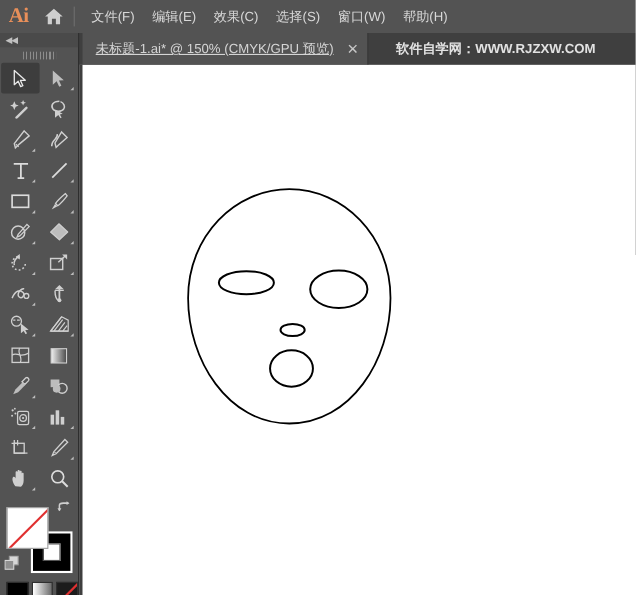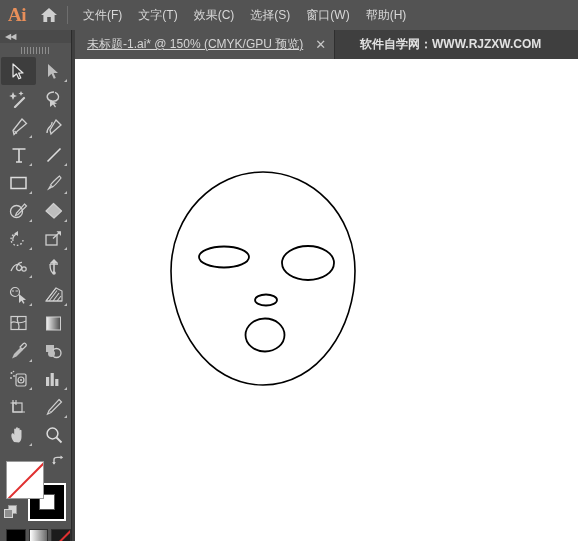--- a/index.html
+++ b/index.html
@@ -275,21 +275,21 @@
   <div class="menubar">
     <div class="ai-logo">Ai</div>
     <div class="home-icon">
       <svg width="18" height="16" viewBox="0 0 18 16">
         <path d="M9 1 L17 8 L14.6 8 L14.6 15 L10.8 15 L10.8 10 L7.2 10 L7.2 15 L3.4 15 L3.4 8 L1 8 Z" fill="#cfcfcf"></path>
       </svg>
     </div>
     <div class="menu-sep"></div>
     <div class="menu-items">
       <div class="menu-item">文件(F)</div>
-      <div class="menu-item">文字(T)</div>
+      <div class="menu-item">编辑(E)</div>
       <div class="menu-item">效果(C)</div>
       <div class="menu-item">选择(S)</div>
       <div class="menu-item">窗口(W)</div>
       <div class="menu-item">帮助(H)</div>
     </div>
   </div>
 
   <div class="tabbar">
     <div class="doc-tab">
       <span class="doc-tab-label">未标题-1.ai* @ 150% (CMYK/GPU 预览)</span>

